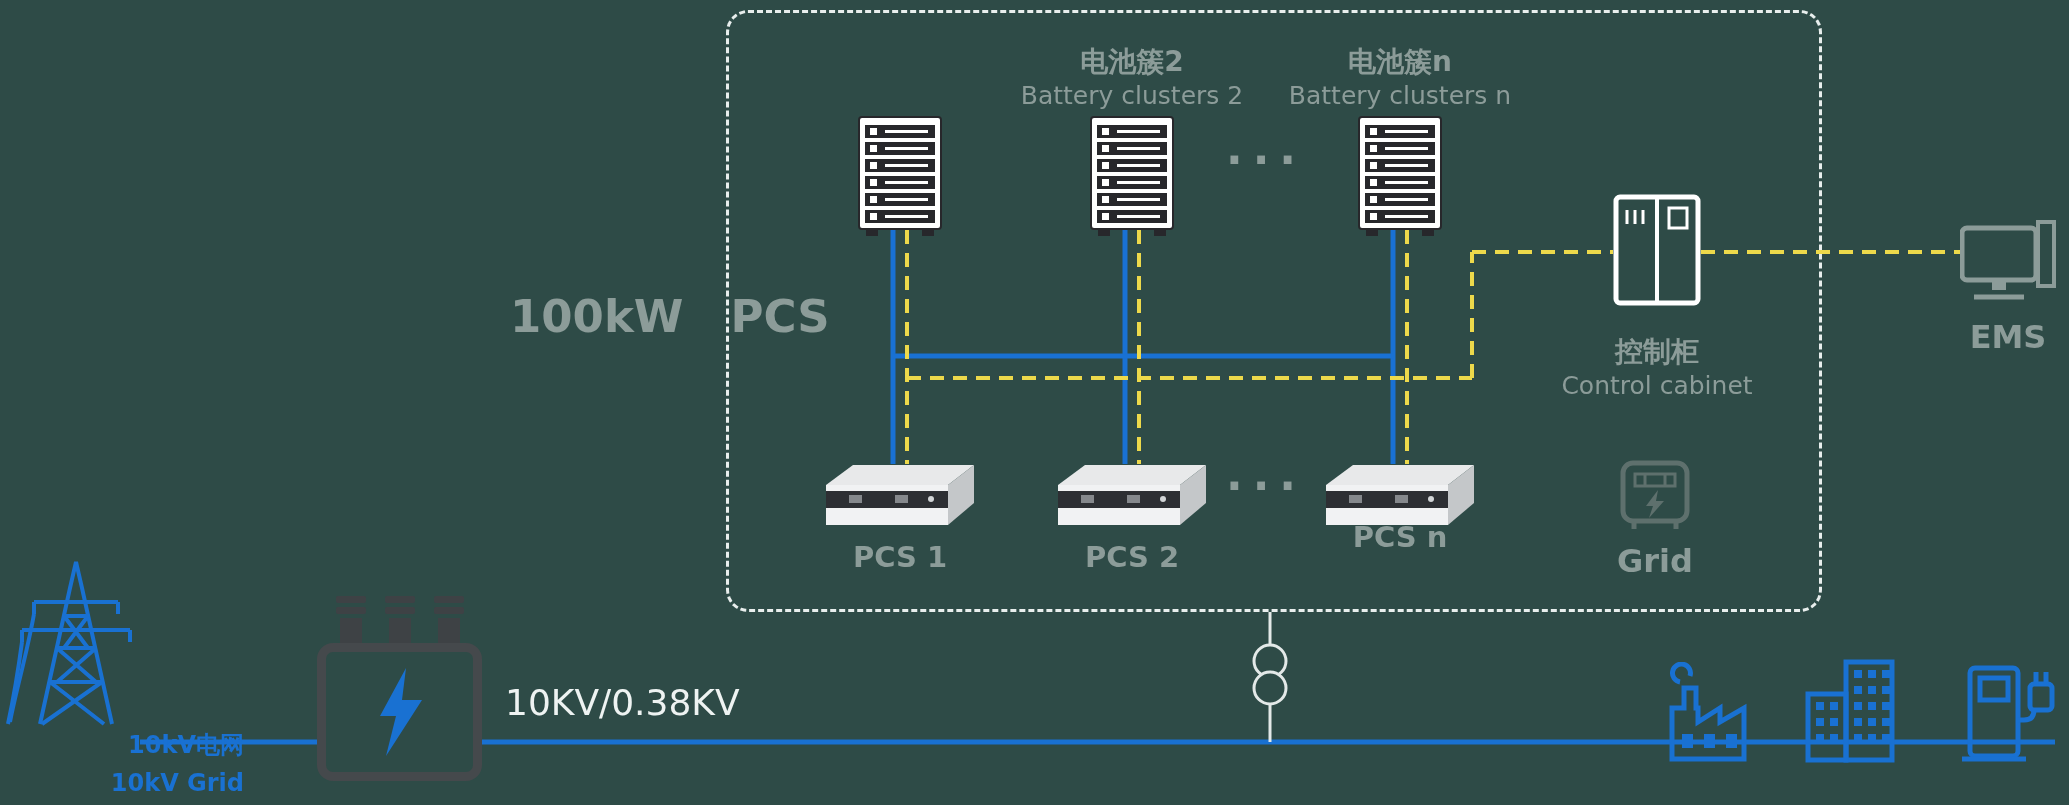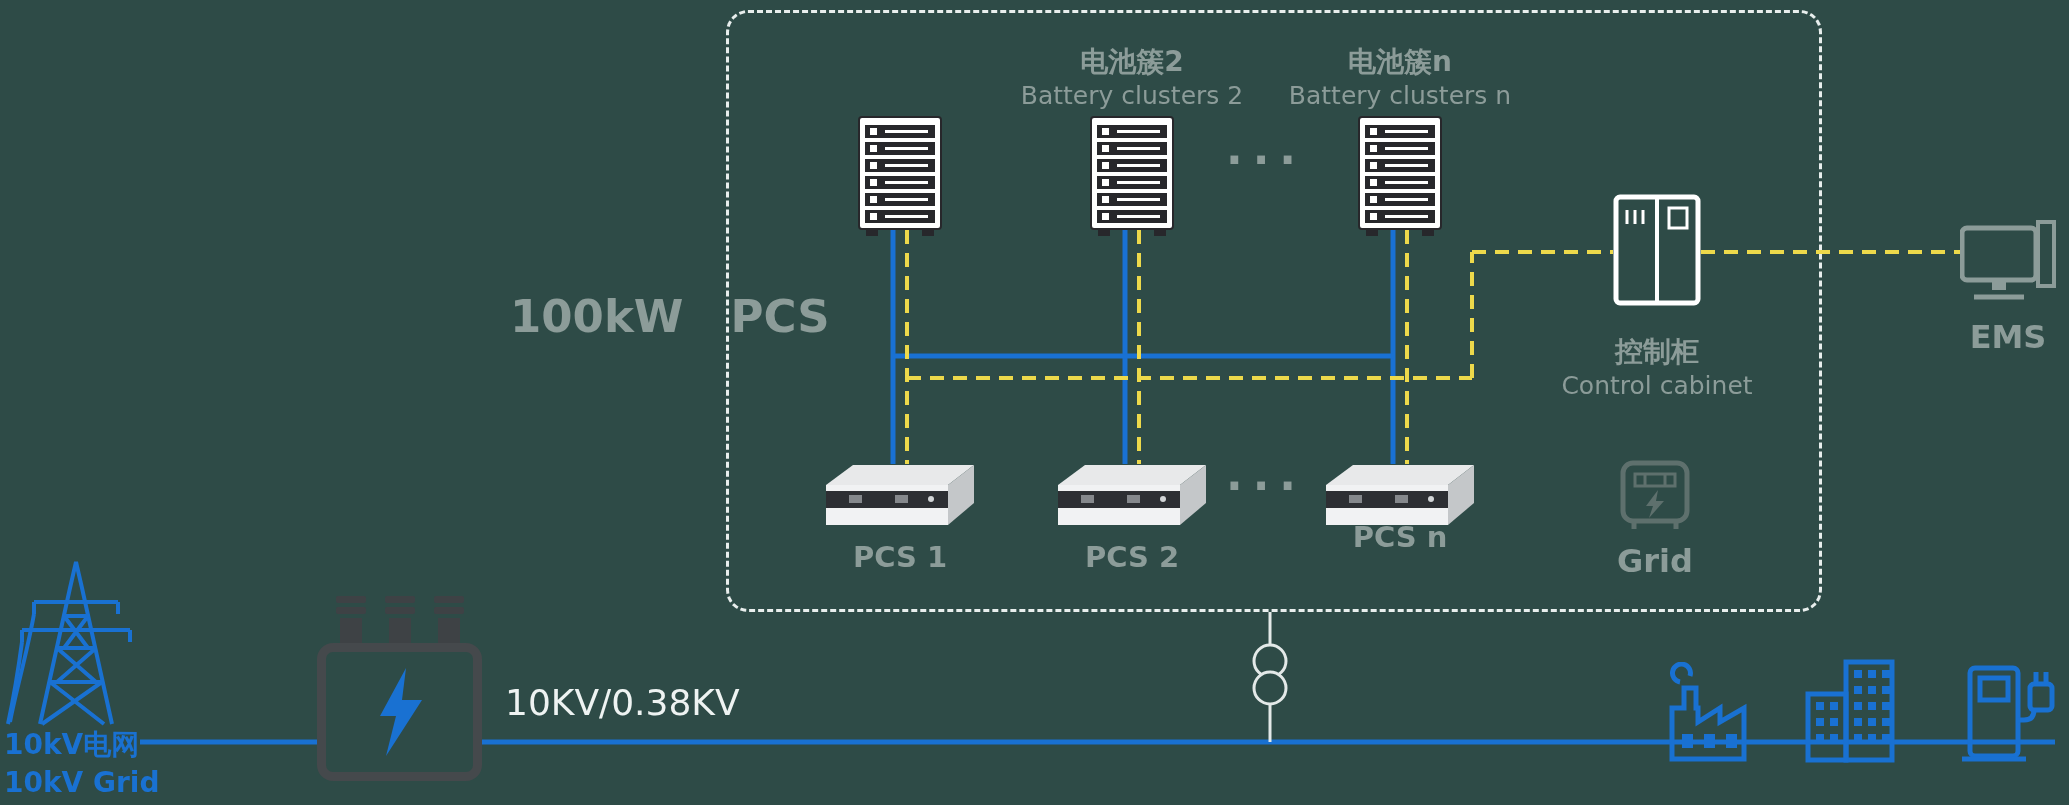--- a/index.html
+++ b/index.html
@@ -10,21 +10,21 @@
   .dashed-box{position:absolute;left:726px;top:10px;width:1096px;height:602px;z-index:1;
               border:3px dashed #E8EEED;border-radius:22px}
   .icon{position:absolute;z-index:3}
   .lbl{position:absolute;z-index:3;color:#8C9C99;text-align:center}
   .cn{font-size:28px;font-weight:600;line-height:36px}
   .en{font-size:25px;font-weight:400;line-height:32px}
   .pcs-name{font-size:29px;font-weight:700}
   .group-label{position:absolute;z-index:3;color:#8C9C99;font-size:45px;font-weight:700;white-space:pre}
   .dots{font-size:44px;font-weight:700;letter-spacing:10px;color:#8C9C99}
   .kv{position:absolute;z-index:3;color:#EEF3F2;font-size:36px;font-weight:400}
-  .grid-lbl{position:absolute;z-index:3;color:#1971D2;font-size:28px;font-weight:700;line-height:38px;text-align:left}
+  .grid-lbl{position:absolute;z-index:3;color:#1971D2;font-size:24px;font-weight:700;line-height:38px;text-align:right}
   .xfmr{position:absolute;left:317px;top:643px;width:165px;height:138px;z-index:3;
         border:9px solid #45494C;border-radius:16px;background:#2E4B47;
         display:flex;align-items:center;justify-content:center}
   .small-lbl{font-size:32px;font-weight:700}
 </style>
 </head>
 <body>
 
 <svg width="0" height="0" style="position:absolute" aria-hidden="true">
   <defs>

